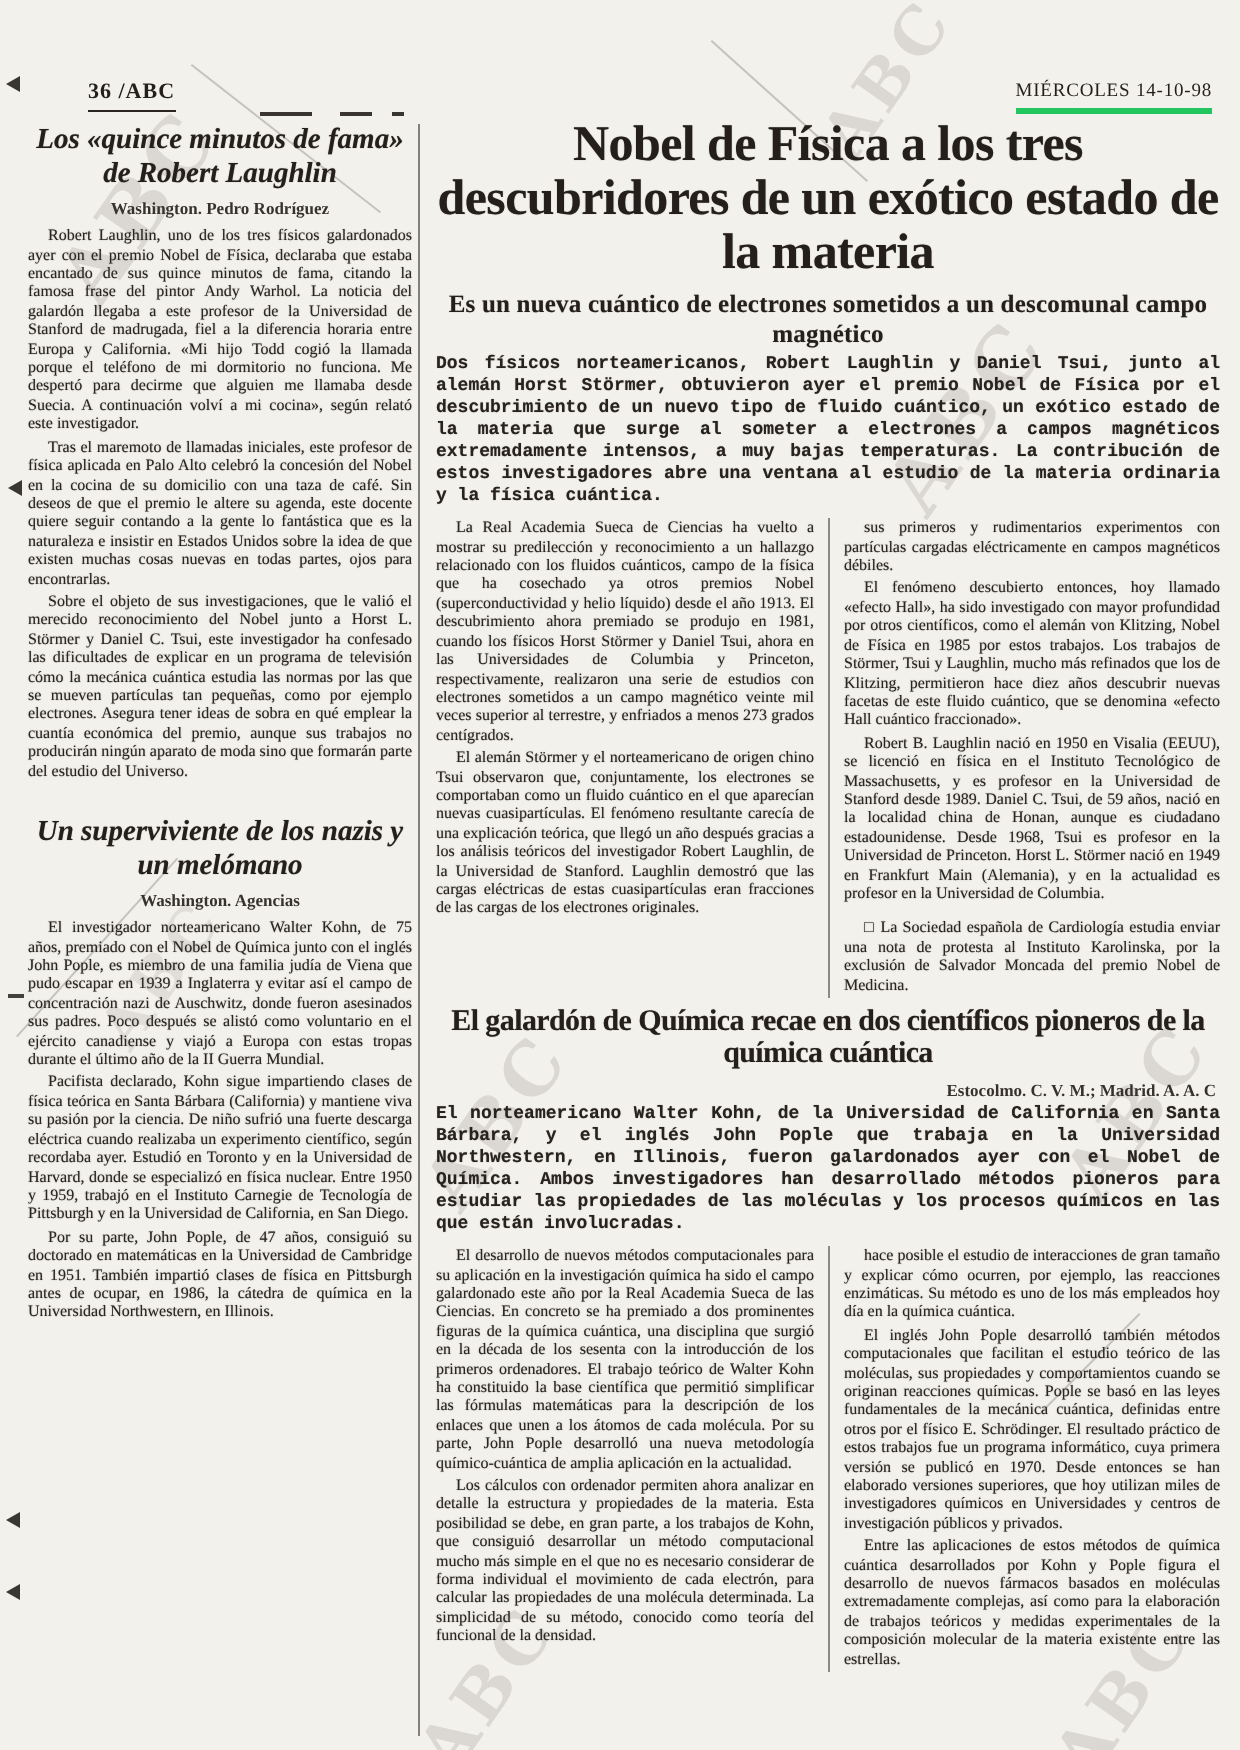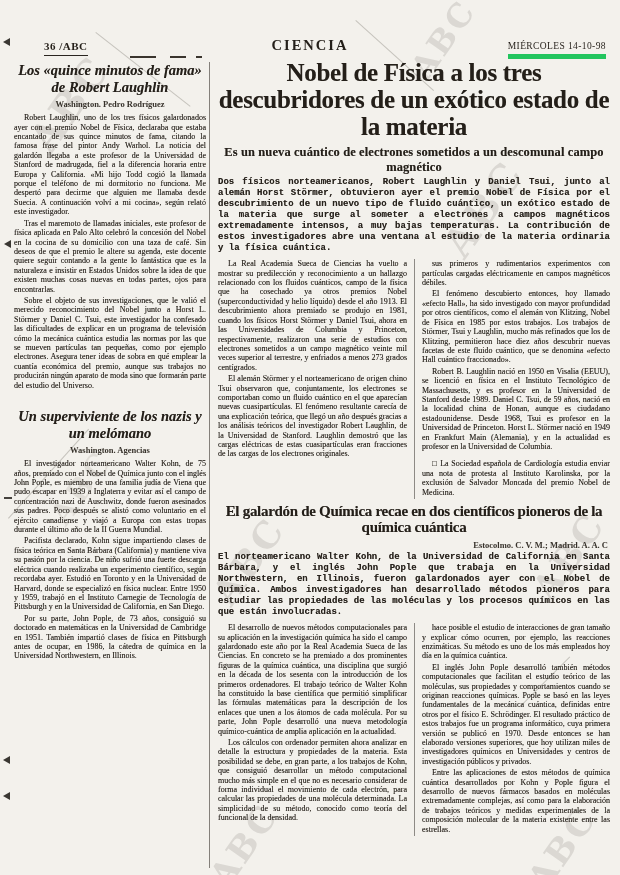--- a/index.html
+++ b/index.html
@@ -13,21 +13,21 @@
   .hdr-left{
     position:absolute; left:44px; top:40px; font-size:11px; font-weight:bold;
     border-bottom:1.5px solid #2a2520; padding-bottom:3px; letter-spacing:.5px;
   }
   .hdr-center{
     position:absolute; left:0; right:0; top:37px; text-align:center;
     font-size:14.5px; font-weight:bold; letter-spacing:2px;
   }
   .hdr-right{
     position:absolute; right:14px; top:41px; font-size:9.5px;
-    border-bottom:5px solid #22c55e; padding-bottom:3px; letter-spacing:.4px;
+    border-bottom:3px solid #22c55e; padding-bottom:3px; letter-spacing:.4px;
   }
   .hdr-dash{position:absolute; height:1.5px; background:#3a352e;}
   
   .vdivider{position:absolute; left:209px; top:62px; width:1px; height:806px; background:rgba(40,35,30,.55);}
   .leftcol{position:absolute; left:14px; top:62px; width:192px;}
   .main{position:absolute; left:218px; top:60px; width:392px;}
   
   .sec-title{
     font-size:14.5px; font-weight:bold; text-align:center; line-height:1.18;
     margin:0 0 3px 0; text-shadow:0 0 .5px rgba(36,31,25,.5);font-style:italic;
@@ -96,40 +96,39 @@
   <div class="crease" style="left:8px;top:518px;width:120px;transform:rotate(-48deg);"></div>
   <div class="crease" style="left:520px;top:706px;width:70px;transform:rotate(-45deg);"></div>
 
   <div class="mark" style="left:3px;top:38px;"></div>
   <div class="mark" style="left:4px;top:240px;"></div>
   <div class="dashmark" style="left:4px;top:497px;"></div>
   <div class="mark" style="left:3px;top:756px;"></div>
   <div class="mark" style="left:3px;top:792px;"></div>
 
   <span class="hdr-left">36 /ABC</span>
-  <div class="hdr-center">CIENCIA</div>
   <span class="hdr-right">MIÉRCOLES 14-10-98</span>
   <div class="hdr-dash" style="left:130px;top:56px;width:26px;"></div>
   <div class="hdr-dash" style="left:170px;top:56px;width:16px;"></div>
   <div class="hdr-dash" style="left:196px;top:56px;width:6px;"></div>
 
   <div class="vdivider"></div>
 
   <div class="leftcol">
     <h3 class="sec-title">Los «quince minutos de fama» de Robert Laughlin</h3>
     <div class="byline">Washington. Pedro Rodríguez</div>
     <p class="bp">Robert Laughlin, uno de los tres físicos galardonados ayer con el premio Nobel de Física, declaraba que estaba encantado de sus quince minutos de fama, citando la famosa frase del pintor Andy Warhol. La noticia del galardón llegaba a este profesor de la Universidad de Stanford de madrugada, fiel a la diferencia horaria entre Europa y California. «Mi hijo Todd cogió la llamada porque el teléfono de mi dormitorio no funciona. Me despertó para decirme que alguien me llamaba desde Suecia. A continuación volví a mi cocina», según relató este investigador.</p>
     <p class="bp">Tras el maremoto de llamadas iniciales, este profesor de física aplicada en Palo Alto celebró la concesión del Nobel en la cocina de su domicilio con una taza de café. Sin deseos de que el premio le altere su agenda, este docente quiere seguir contando a la gente lo fantástica que es la naturaleza e insistir en Estados Unidos sobre la idea de que existen muchas cosas nuevas en todas partes, ojos para encontrarlas.</p>
     <p class="bp">Sobre el objeto de sus investigaciones, que le valió el merecido reconocimiento del Nobel junto a Horst L. Störmer y Daniel C. Tsui, este investigador ha confesado las dificultades de explicar en un programa de televisión cómo la mecánica cuántica estudia las normas por las que se mueven partículas tan pequeñas, como por ejemplo electrones. Asegura tener ideas de sobra en qué emplear la cuantía económica del premio, aunque sus trabajos no producirán ningún aparato de moda sino que formarán parte del estudio del Universo.</p>
     <div class="gap"></div>
     <h3 class="sec-title">Un superviviente de los nazis y un melómano</h3>
     <div class="byline">Washington. Agencias</div>
     <p class="bp">El investigador norteamericano Walter Kohn, de 75 años, premiado con el Nobel de Química junto con el inglés John Pople, es miembro de una familia judía de Viena que pudo escapar en 1939 a Inglaterra y evitar así el campo de concentración nazi de Auschwitz, donde fueron asesinados sus padres. Poco después se alistó como voluntario en el ejército canadiense y viajó a Europa con estas tropas durante el último año de la II Guerra Mundial.</p>
     <p class="bp">Pacifista declarado, Kohn sigue impartiendo clases de física teórica en Santa Bárbara (California) y mantiene viva su pasión por la ciencia. De niño sufrió una fuerte descarga eléctrica cuando realizaba un experimento científico, según recordaba ayer. Estudió en Toronto y en la Universidad de Harvard, donde se especializó en física nuclear. Entre 1950 y 1959, trabajó en el Instituto Carnegie de Tecnología de Pittsburgh y en la Universidad de California, en San Diego.</p>
-    <p class="bp">Por su parte, John Pople, de 73 años, consiguió su doctorado en matemáticas en la Universidad de Cambridge en 1951. También impartió clases de física en Pittsburgh antes de ocupar, en 1986, la cátedra de química en la Universidad Northwestern, en Illinois.</p>
+    <p class="bp">Por su parte, John Pople, de 47 años, consiguió su doctorado en matemáticas en la Universidad de Cambridge en 1951. También impartió clases de física en Pittsburgh antes de ocupar, en 1986, la cátedra de química en la Universidad Northwestern, en Illinois.</p>
   </div>
 
   <div class="main">
 
     <div>
       <h1 class="headline">Nobel de Física a los tres descubridores de un exótico estado de la materia</h1>
       <h2 class="subhead">Es un nueva cuántico de electrones sometidos a un descomunal campo magnético</h2>
       <p class="lead">Dos físicos norteamericanos, Robert Laughlin y Daniel Tsui, junto al alemán Horst Störmer, obtuvieron ayer el premio Nobel de Física por el descubrimiento de un nuevo tipo de fluido cuántico, un exótico estado de la materia que surge al someter a electrones a campos magnéticos extremadamente intensos, a muy bajas temperaturas. La contribución de estos investigadores abre una ventana al estudio de la materia ordinaria y la física cuántica.</p>
       <div class="cols">
         <div class="col col-pad">

